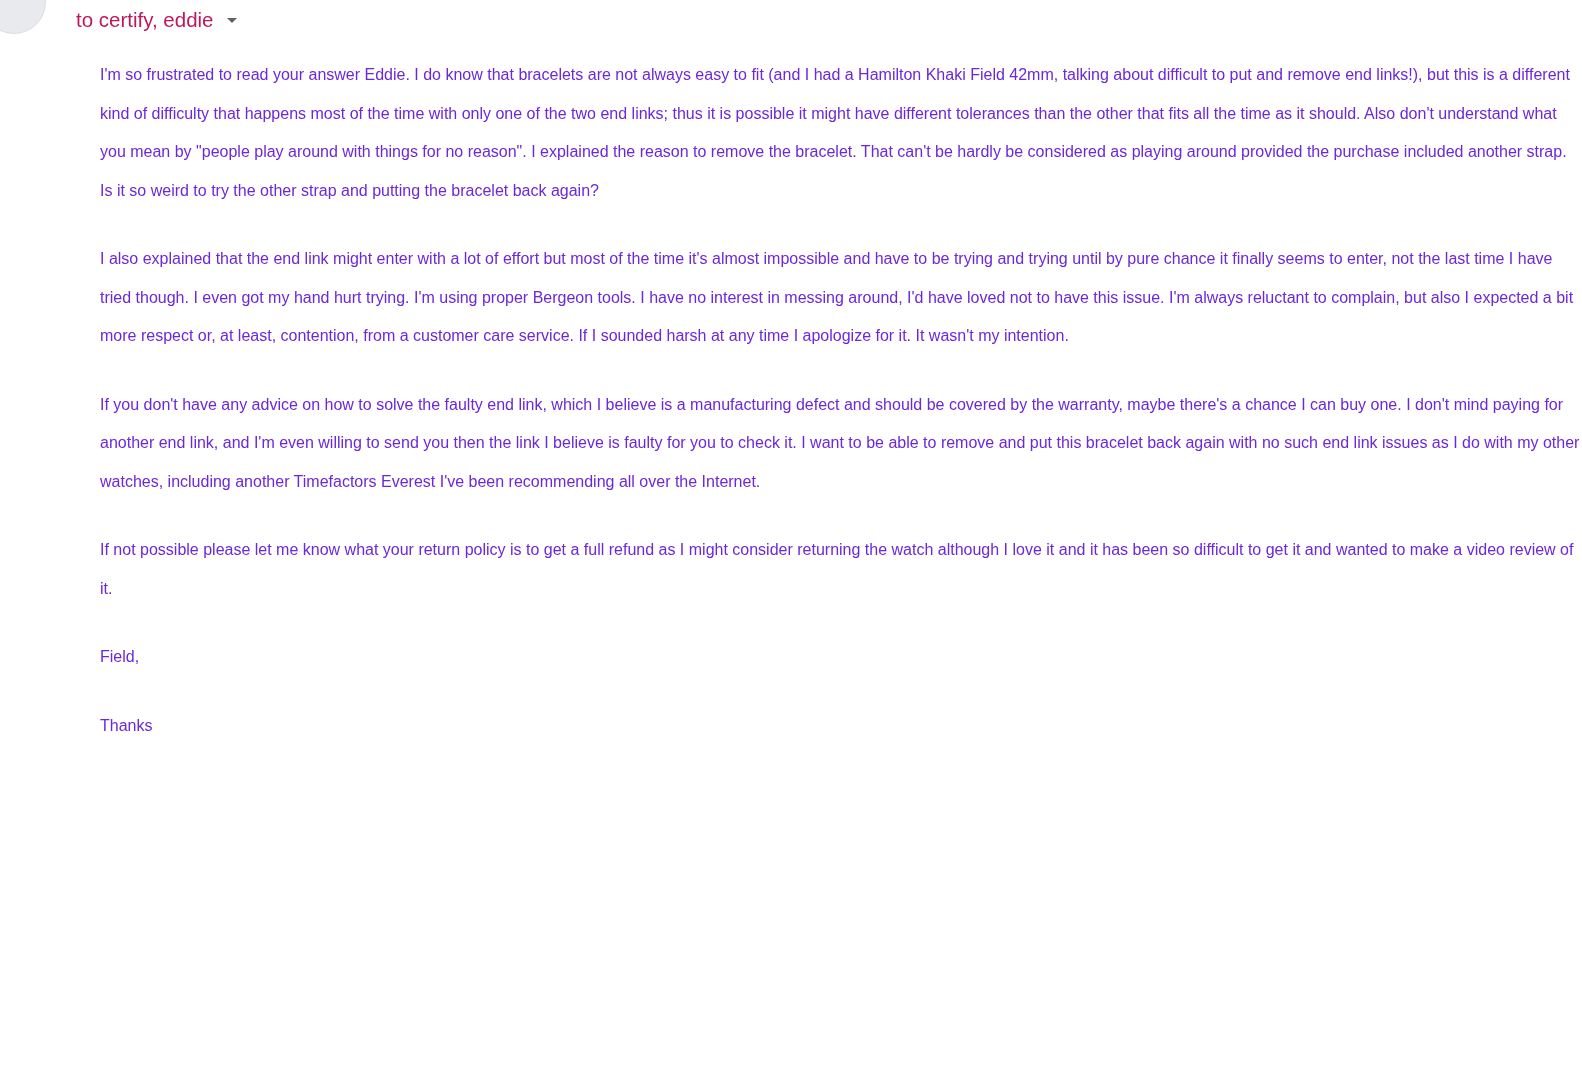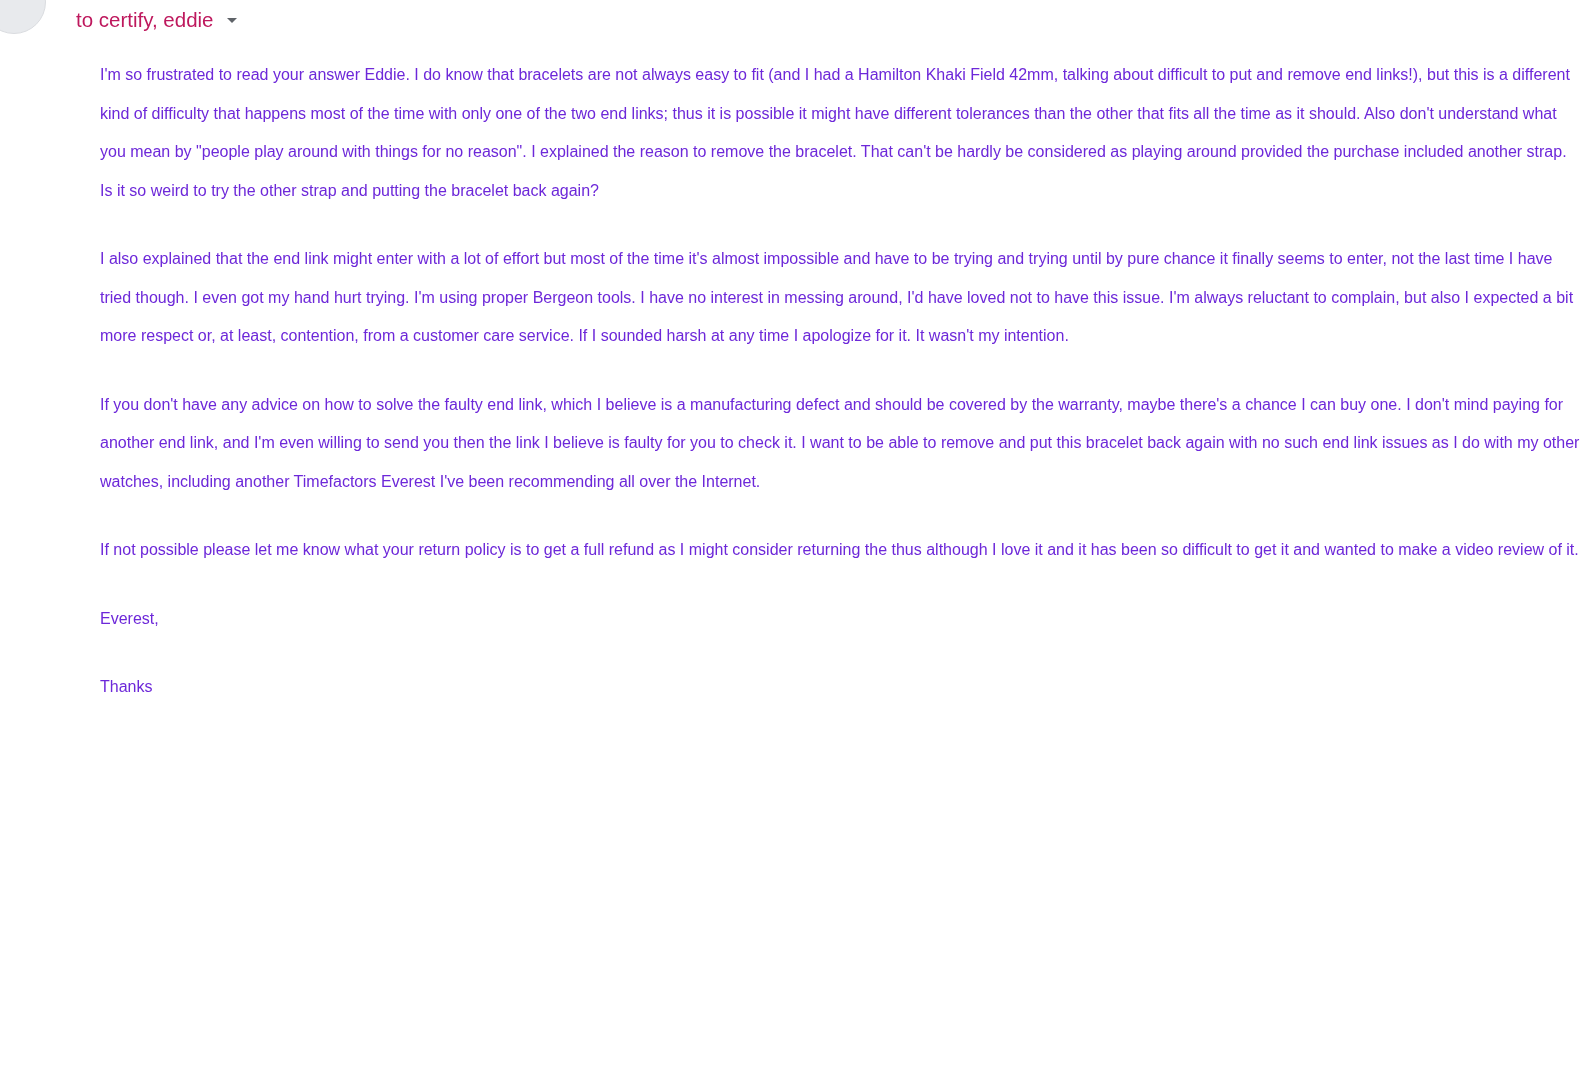--- a/index.html
+++ b/index.html
@@ -93,18 +93,18 @@
       <svg width="14" height="14" viewBox="0 0 14 14" aria-hidden="true">
         <path d="M2 5 L7 10 L12 5 Z" fill="#5f6368"></path>
       </svg>
     </span>
   </div>
 
   <div class="body-text">
     <p>I'm so frustrated to read your answer Eddie. I do know that bracelets are not always easy to fit (and I had a Hamilton Khaki Field 42mm, talking about difficult to put and remove end links!), but this is a different kind of difficulty that happens most of the time with only one of the two end links; thus it is possible it might have different tolerances than the other that fits all the time as it should. Also don't understand what you mean by "people play around with things for no reason". I explained the reason to remove the bracelet. That can't be hardly be considered as playing around provided the purchase included another strap. Is it so weird to try the other strap and putting the bracelet back again?</p>
     <p>I also explained that the end link might enter with a lot of effort but most of the time it's almost impossible and have to be trying and trying until by pure chance it finally seems to enter, not the last time I have tried though. I even got my hand hurt trying. I'm using proper Bergeon tools. I have no interest in messing around, I'd have loved not to have this issue. I'm always reluctant to complain, but also I expected a bit more respect or, at least, contention, from a customer care service. If I sounded harsh at any time I apologize for it. It wasn't my intention.</p>
     <p>If you don't have any advice on how to solve the faulty end link, which I believe is a manufacturing defect and should be covered by the warranty, maybe there's a chance I can buy one. I don't mind paying for another end link, and I'm even willing to send you then the link I believe is faulty for you to check it. I want to be able to remove and put this bracelet back again with no such end link issues as I do with my other watches, including another Timefactors Everest I've been recommending all over the Internet.</p>
-    <p>If not possible please let me know what your return policy is to get a full refund as I might consider returning the thus although I love it and it has been so difficult to get it and wanted to make a video review of it.</p>
-    <p>Everest,</p>
+    <p>If not possible please let me know what your return policy is to get a full refund as I might consider returning the watch although I love it and it has been so difficult to get it and wanted to make a video review of it.</p>
+    <p>Field,</p>
     <p>Thanks</p>
   </div>
 
 </div>
 
 </body></html>

